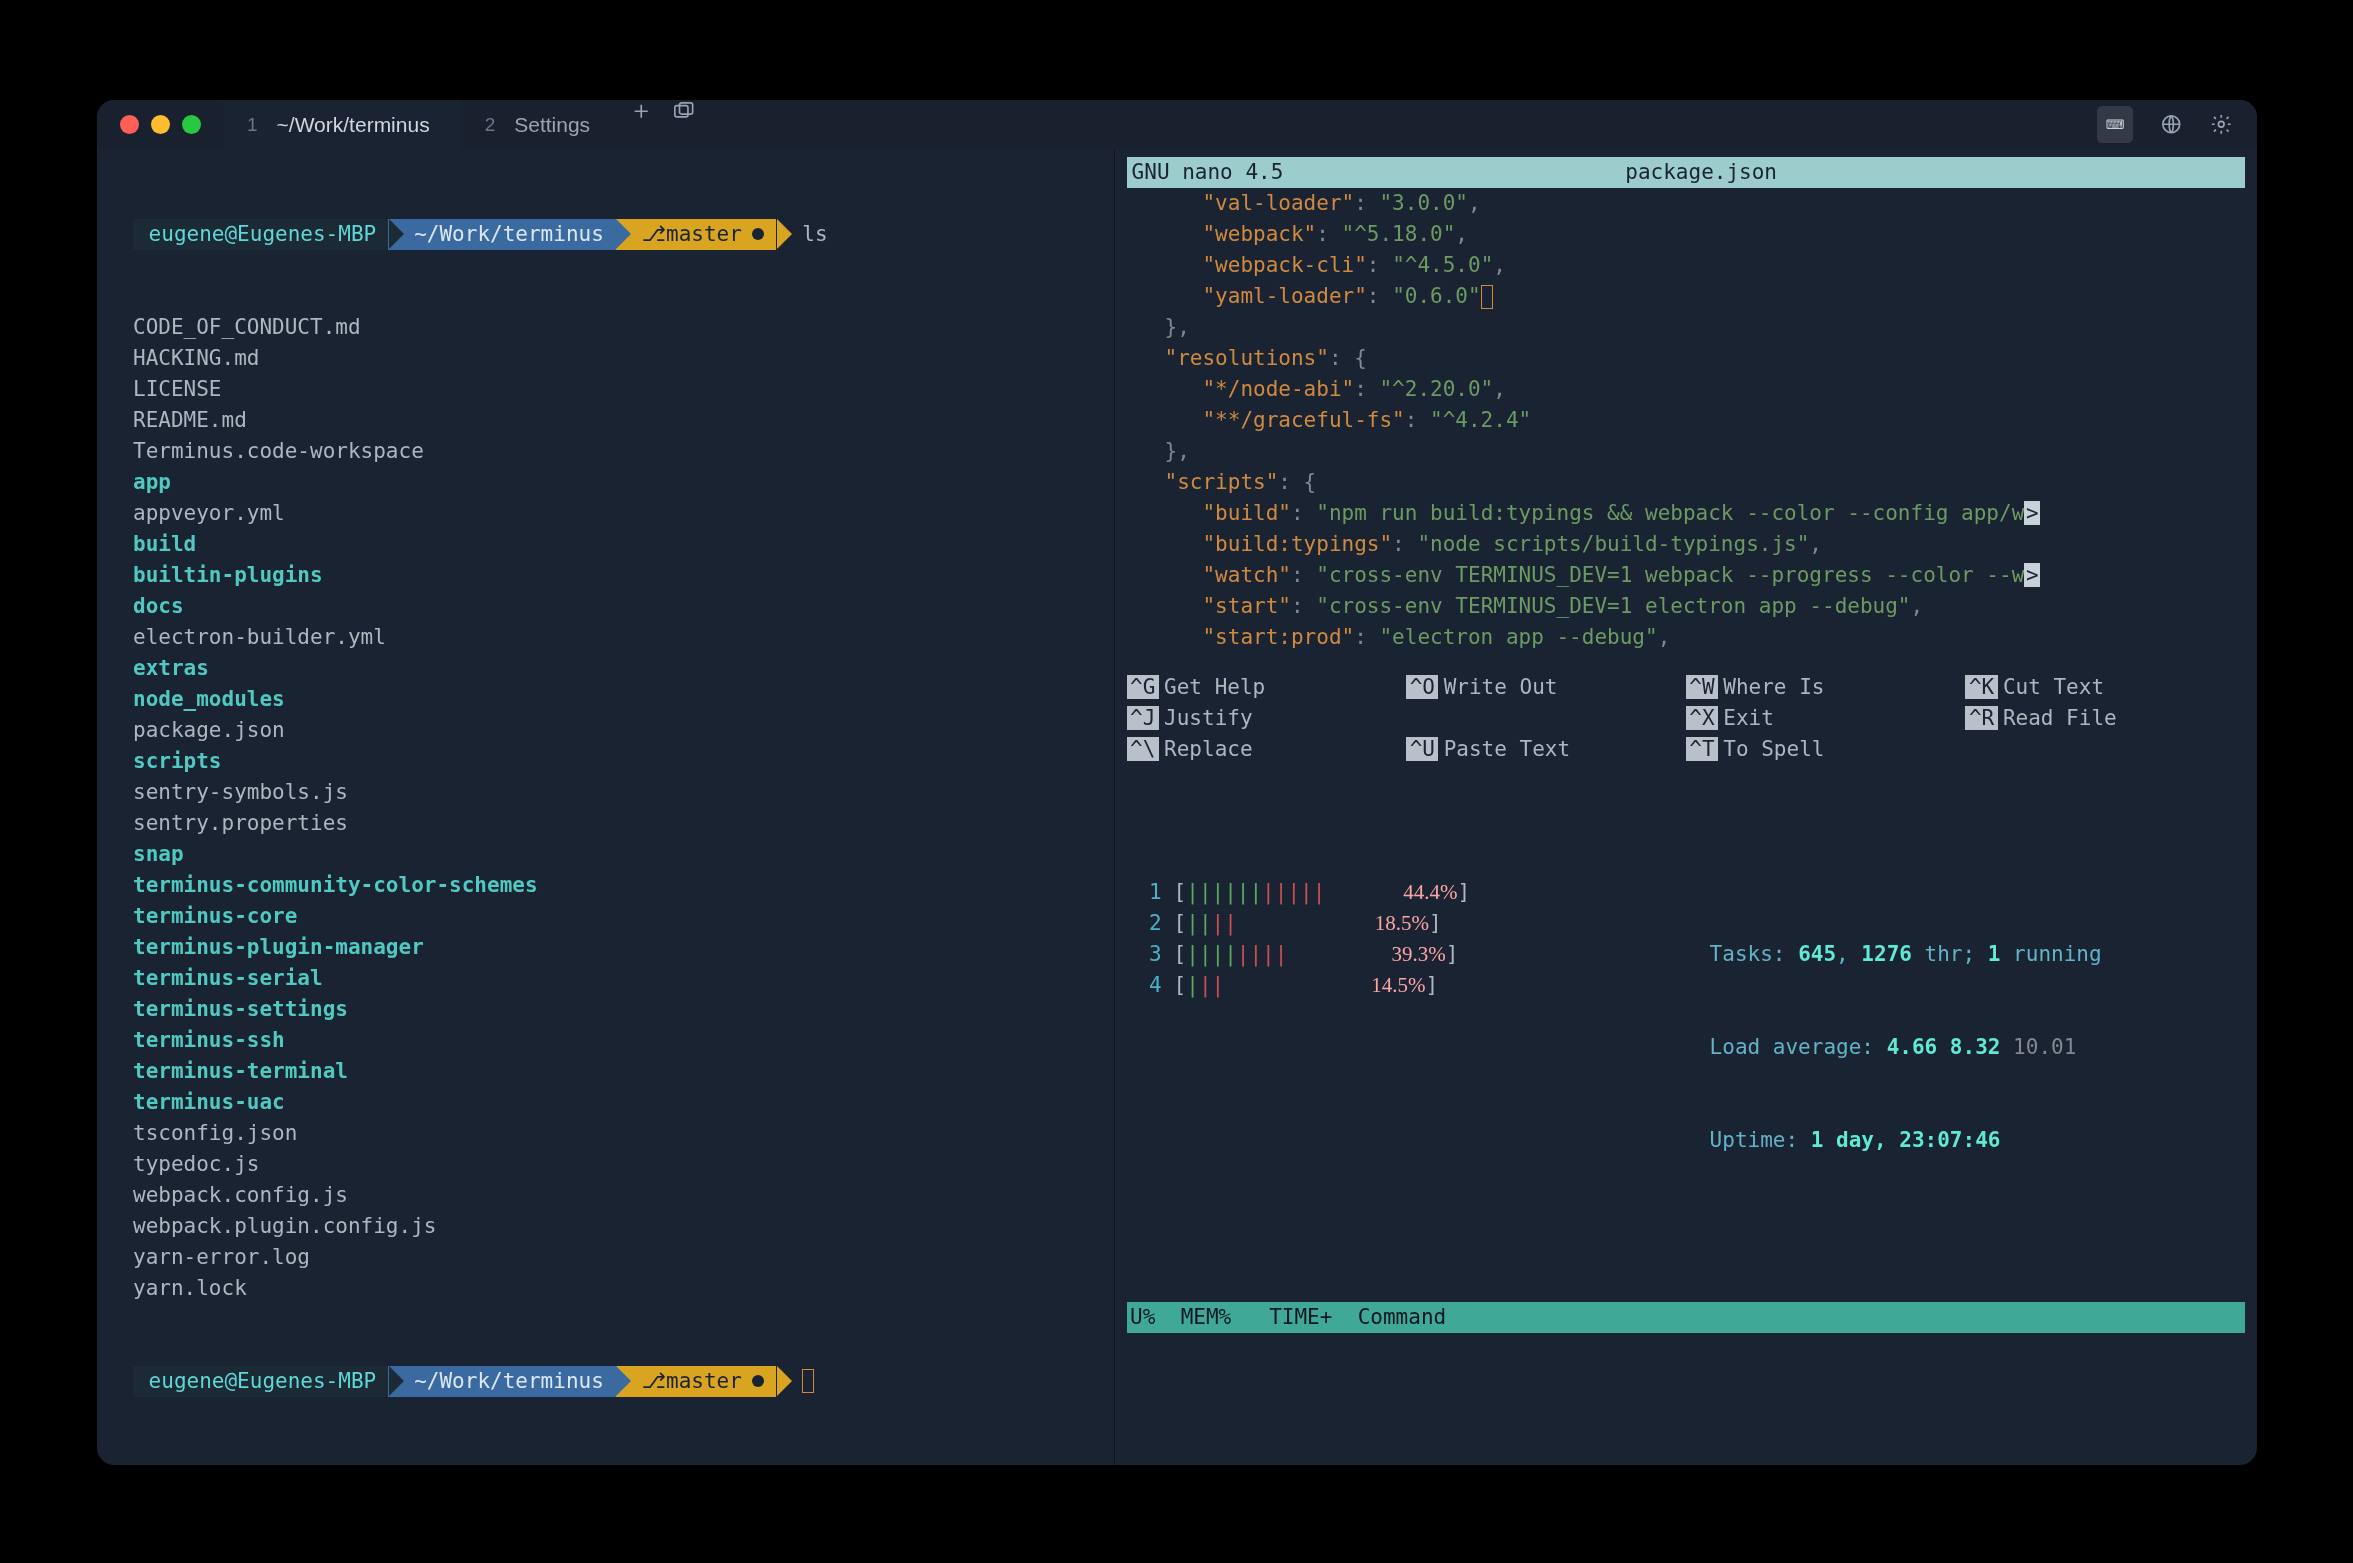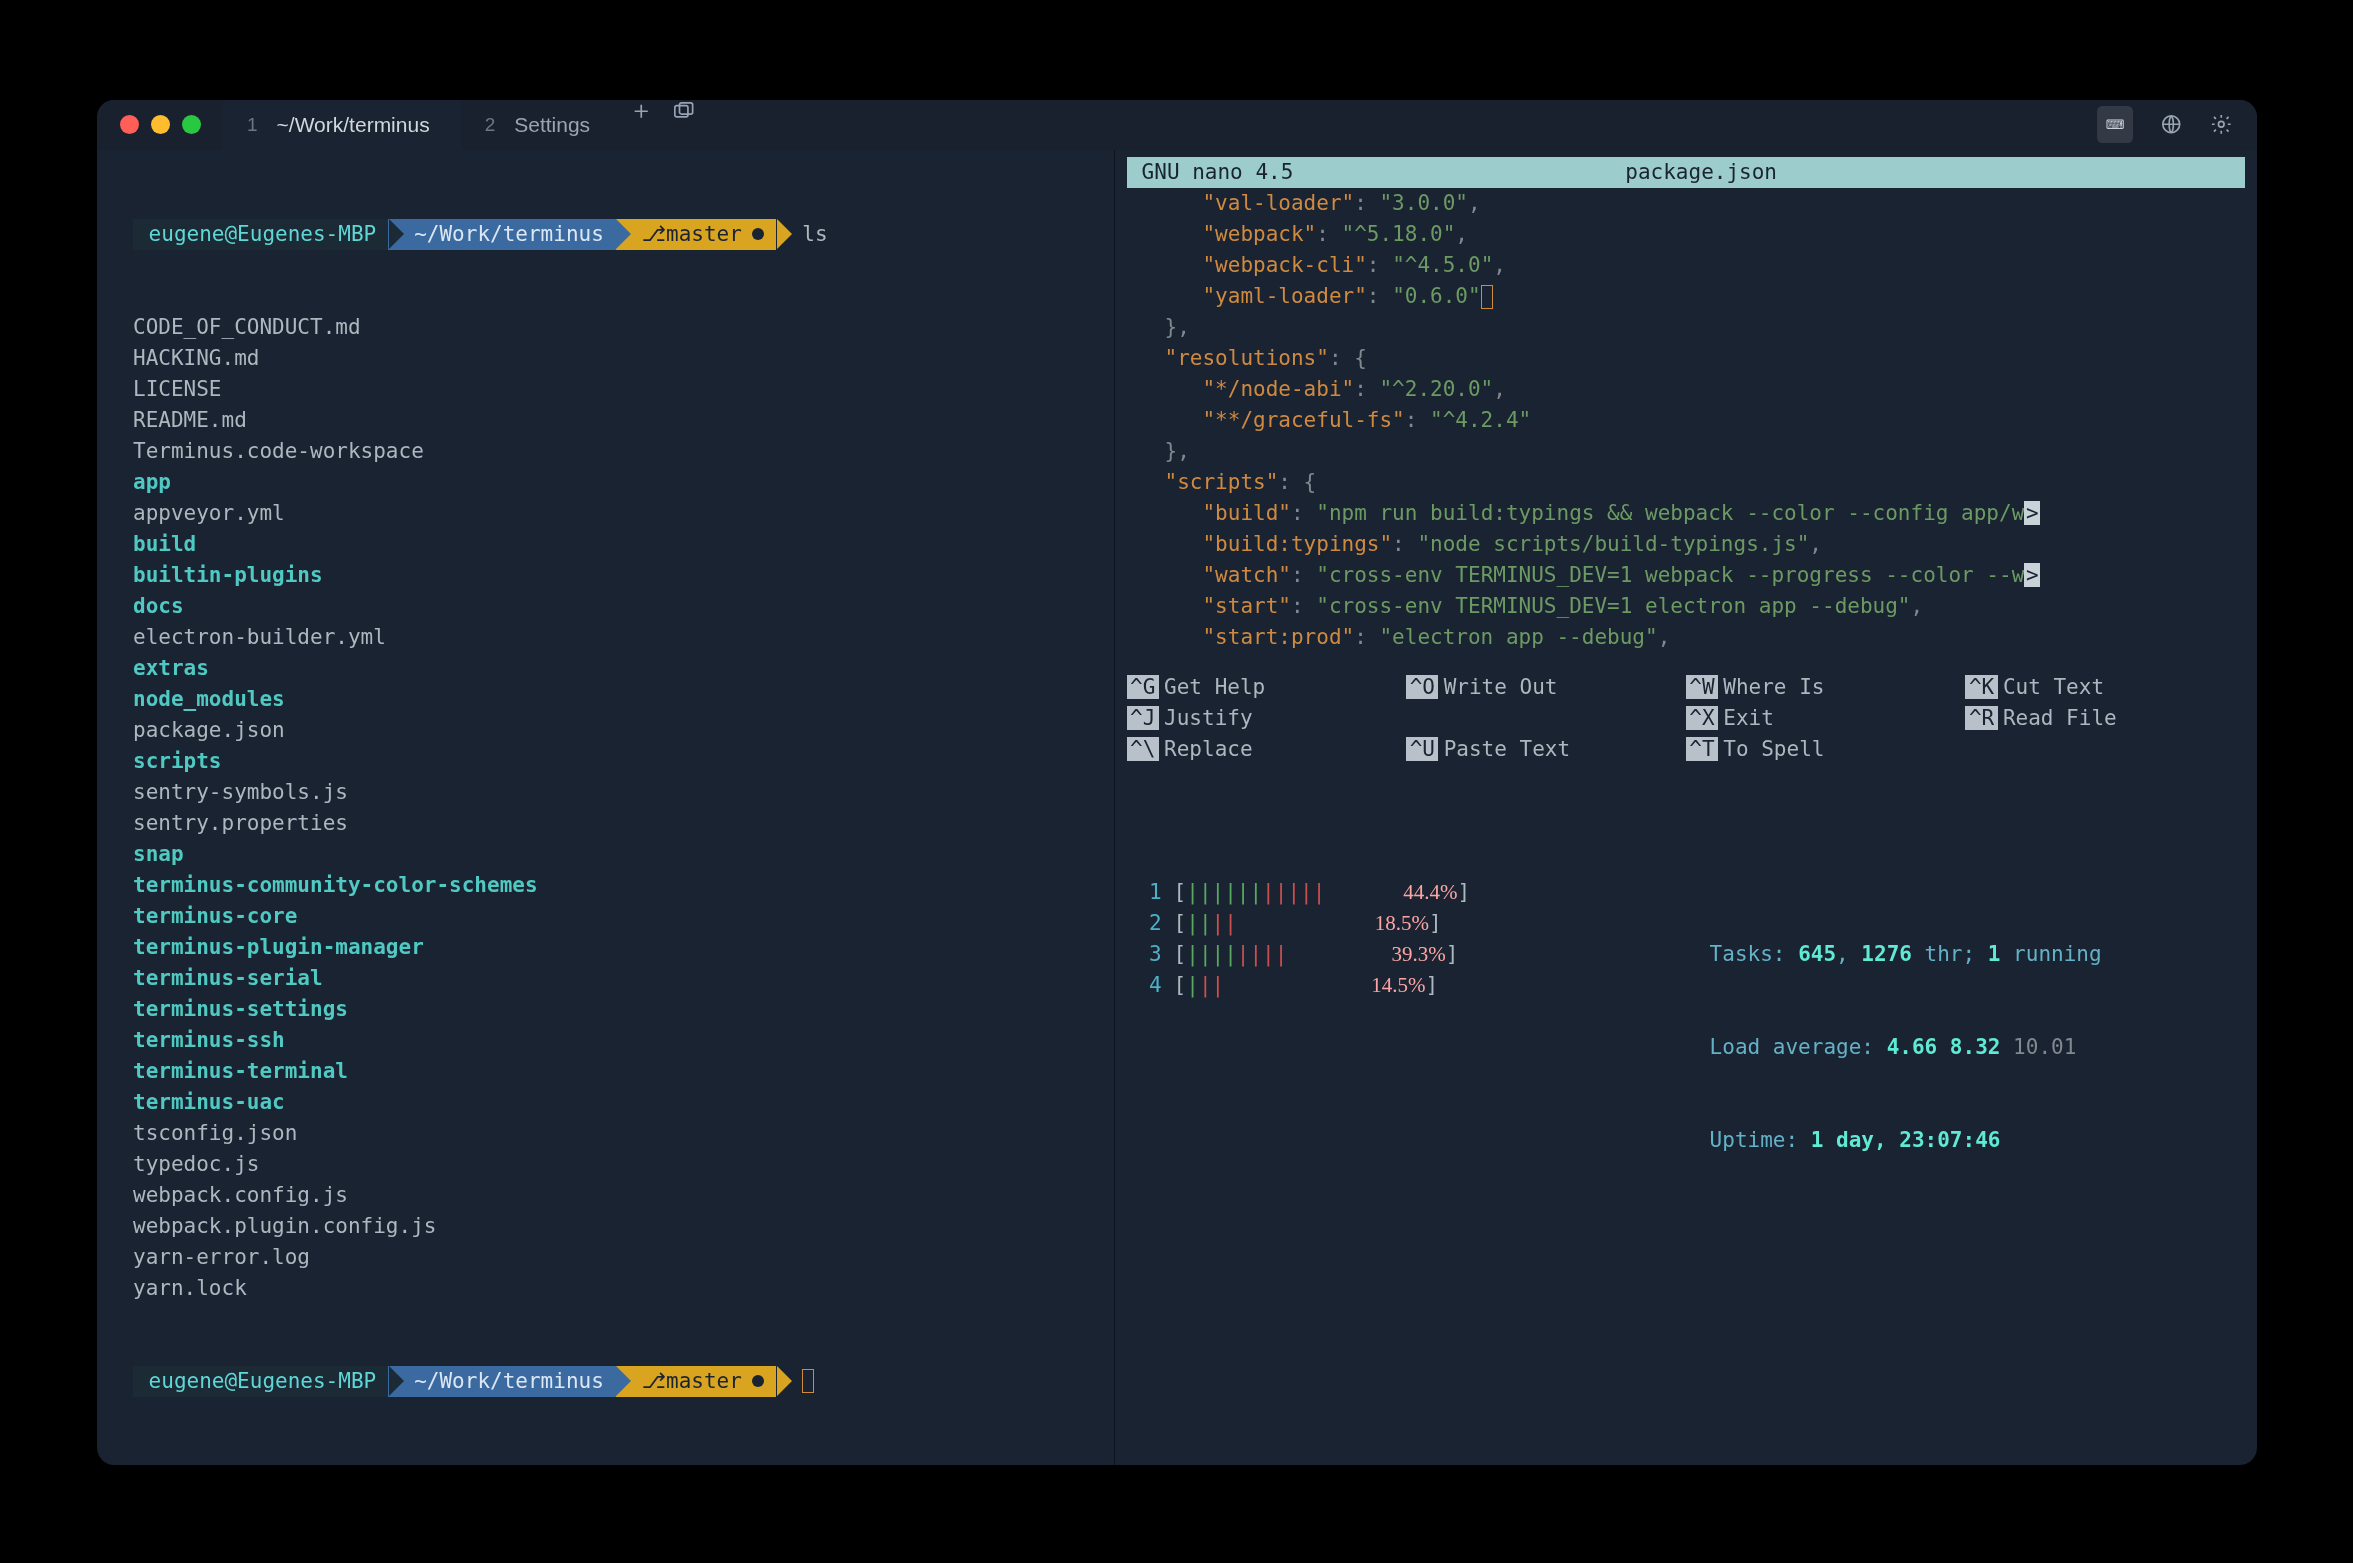--- a/index.html
+++ b/index.html
@@ -113,21 +113,21 @@
 
   .ls-list div { height: 31px; }
   .c-cyan { color:#4fc9c2; font-weight:600; }
   .c-grey { color:#acb7bf; }
 
   
   .nano-header {
     background:#9ccccb;
     color:#1a2331;
     display:flex;
-    padding: 0 15px;
+    padding: 0 5px;
     height: 31px;
   }
   .nano-header .fn { flex:1; text-align:center; }
   .nano-body { color:#a8b2ba; }
   .j-key { color:#d08a40; }
   .j-str { color:#6c9a63; }
   .j-grey { color:#808890; }
   .nano-cursor { display:inline-block; width:12px; height:24px; border:1.7px solid #d08a3a; vertical-align:middle; }
   .nano-trunc { background:#c9d1d9; color:#1a2331; padding:0 1.7px; }
 
@@ -242,19 +242,20 @@
           <div class="cpu-col" id="cpu-col"><div class="cpu-line"><span class="cpu-num">1</span><span class="bar">[<span class="g">||||||</span><span class="r">|||||</span><span style="display:inline-block;width:78px"></span><span class="cpu-pct">44.4%</span>]</span></div><div class="cpu-line"><span class="cpu-num">2</span><span class="bar">[<span class="g">||</span><span class="r">||</span><span style="display:inline-block;width:138px"></span><span class="cpu-pct">18.5%</span>]</span></div><div class="cpu-line"><span class="cpu-num">3</span><span class="bar">[<span class="g">||||</span><span class="r">||||</span><span style="display:inline-block;width:104px"></span><span class="cpu-pct">39.3%</span>]</span></div><div class="cpu-line"><span class="cpu-num">4</span><span class="bar">[<span class="g">|</span><span class="r">||</span><span style="display:inline-block;width:147px"></span><span class="cpu-pct">14.5%</span>]</span></div></div>
           <div class="info-col">
             <div><span>Tasks: </span><span class="w">645</span>, <span class="w">1276</span><span> thr; </span><span class="w">1</span><span> running</span></div>
             <div><span>Load average: </span><span class="w">4.66</span> <span class="w">8.32</span> <span class="g">10.01</span></div>
             <div><span>Uptime: </span><span class="w">1 day, 23:07:46</span></div>
           </div>
         </div>
       </div>
 
       
+      <div class="htop-hdr">U%  MEM%   TIME+  Command</div>
       
       
 
     </div>
   </div>
 </div>
 
 
 </body></html>

